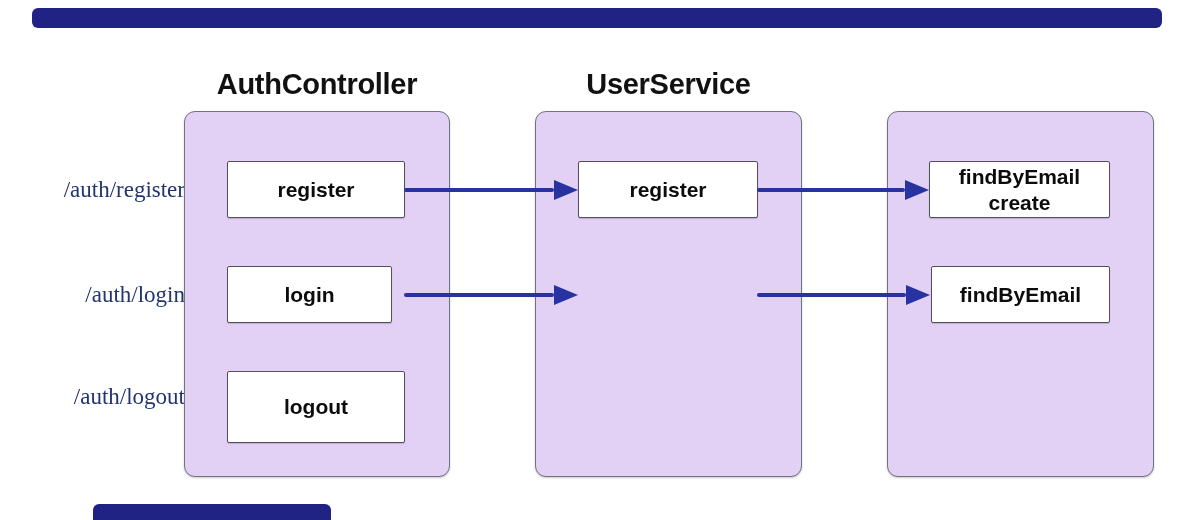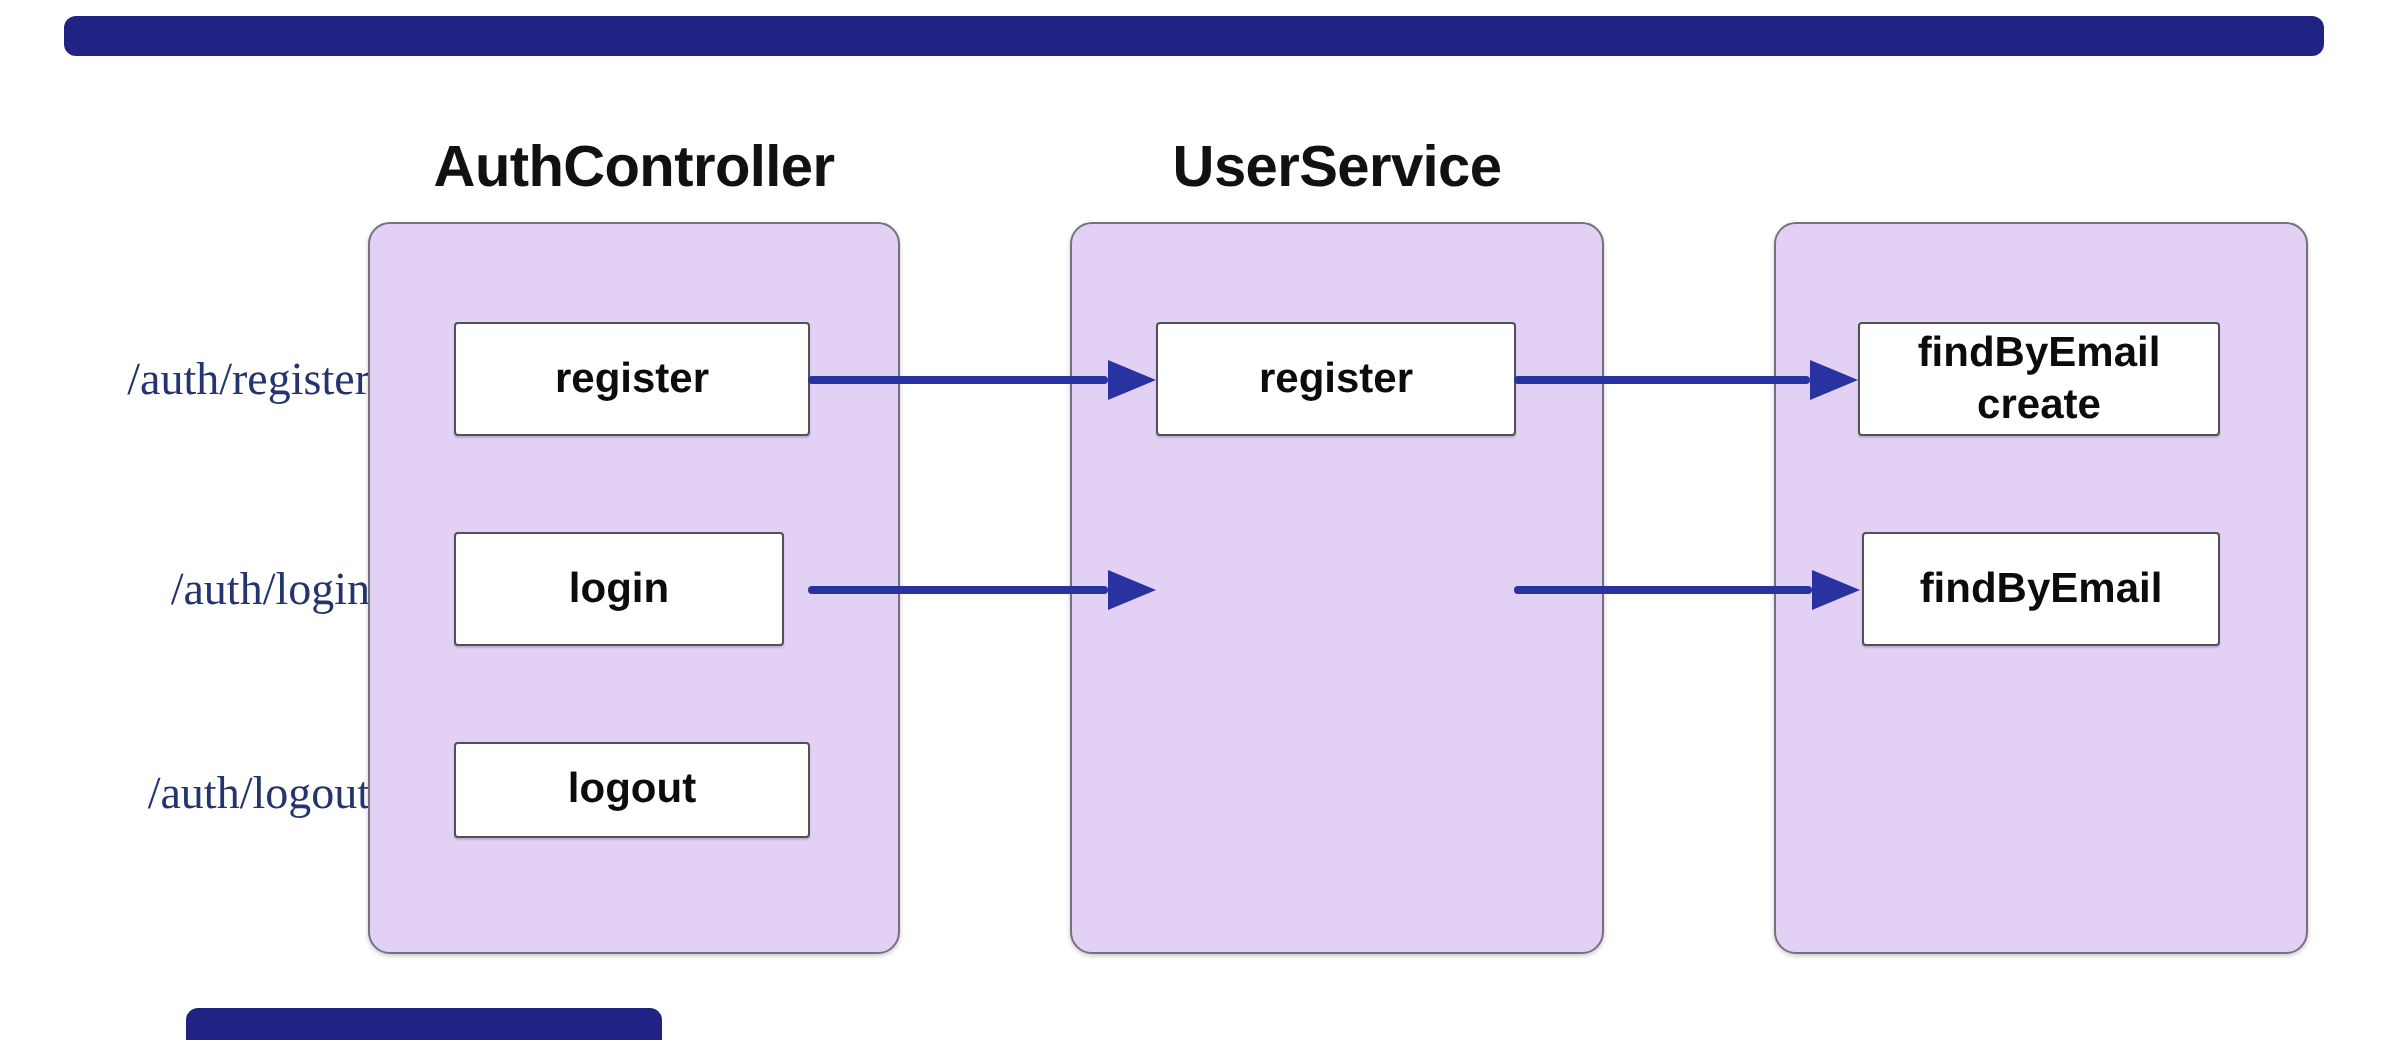--- a/index.html
+++ b/index.html
@@ -90,21 +90,21 @@
   <div class="container" style="left:184px;width:266px"></div>
   <div class="container" style="left:535px;width:267px"></div>
   <div class="container" style="left:887px;width:267px"></div>
 
   <div class="mbox" style="left:227px;top:161px;width:178px;height:57px">
     <span>register</span>
   </div>
   <div class="mbox" style="left:227px;top:266px;width:165px;height:57px">
     <span>login</span>
   </div>
-  <div class="mbox" style="left:227px;top:371px;width:178px;height:48px">
+  <div class="mbox" style="left:227px;top:371px;width:178px;height:72px">
     <span>logout</span>
   </div>
 
   <div class="mbox" style="left:578px;top:161px;width:180px;height:57px">
     <span>register</span>
   </div>
 
   <div class="mbox" style="left:929px;top:161px;width:181px;height:57px">
     <span>findByEmail
 create</span>

